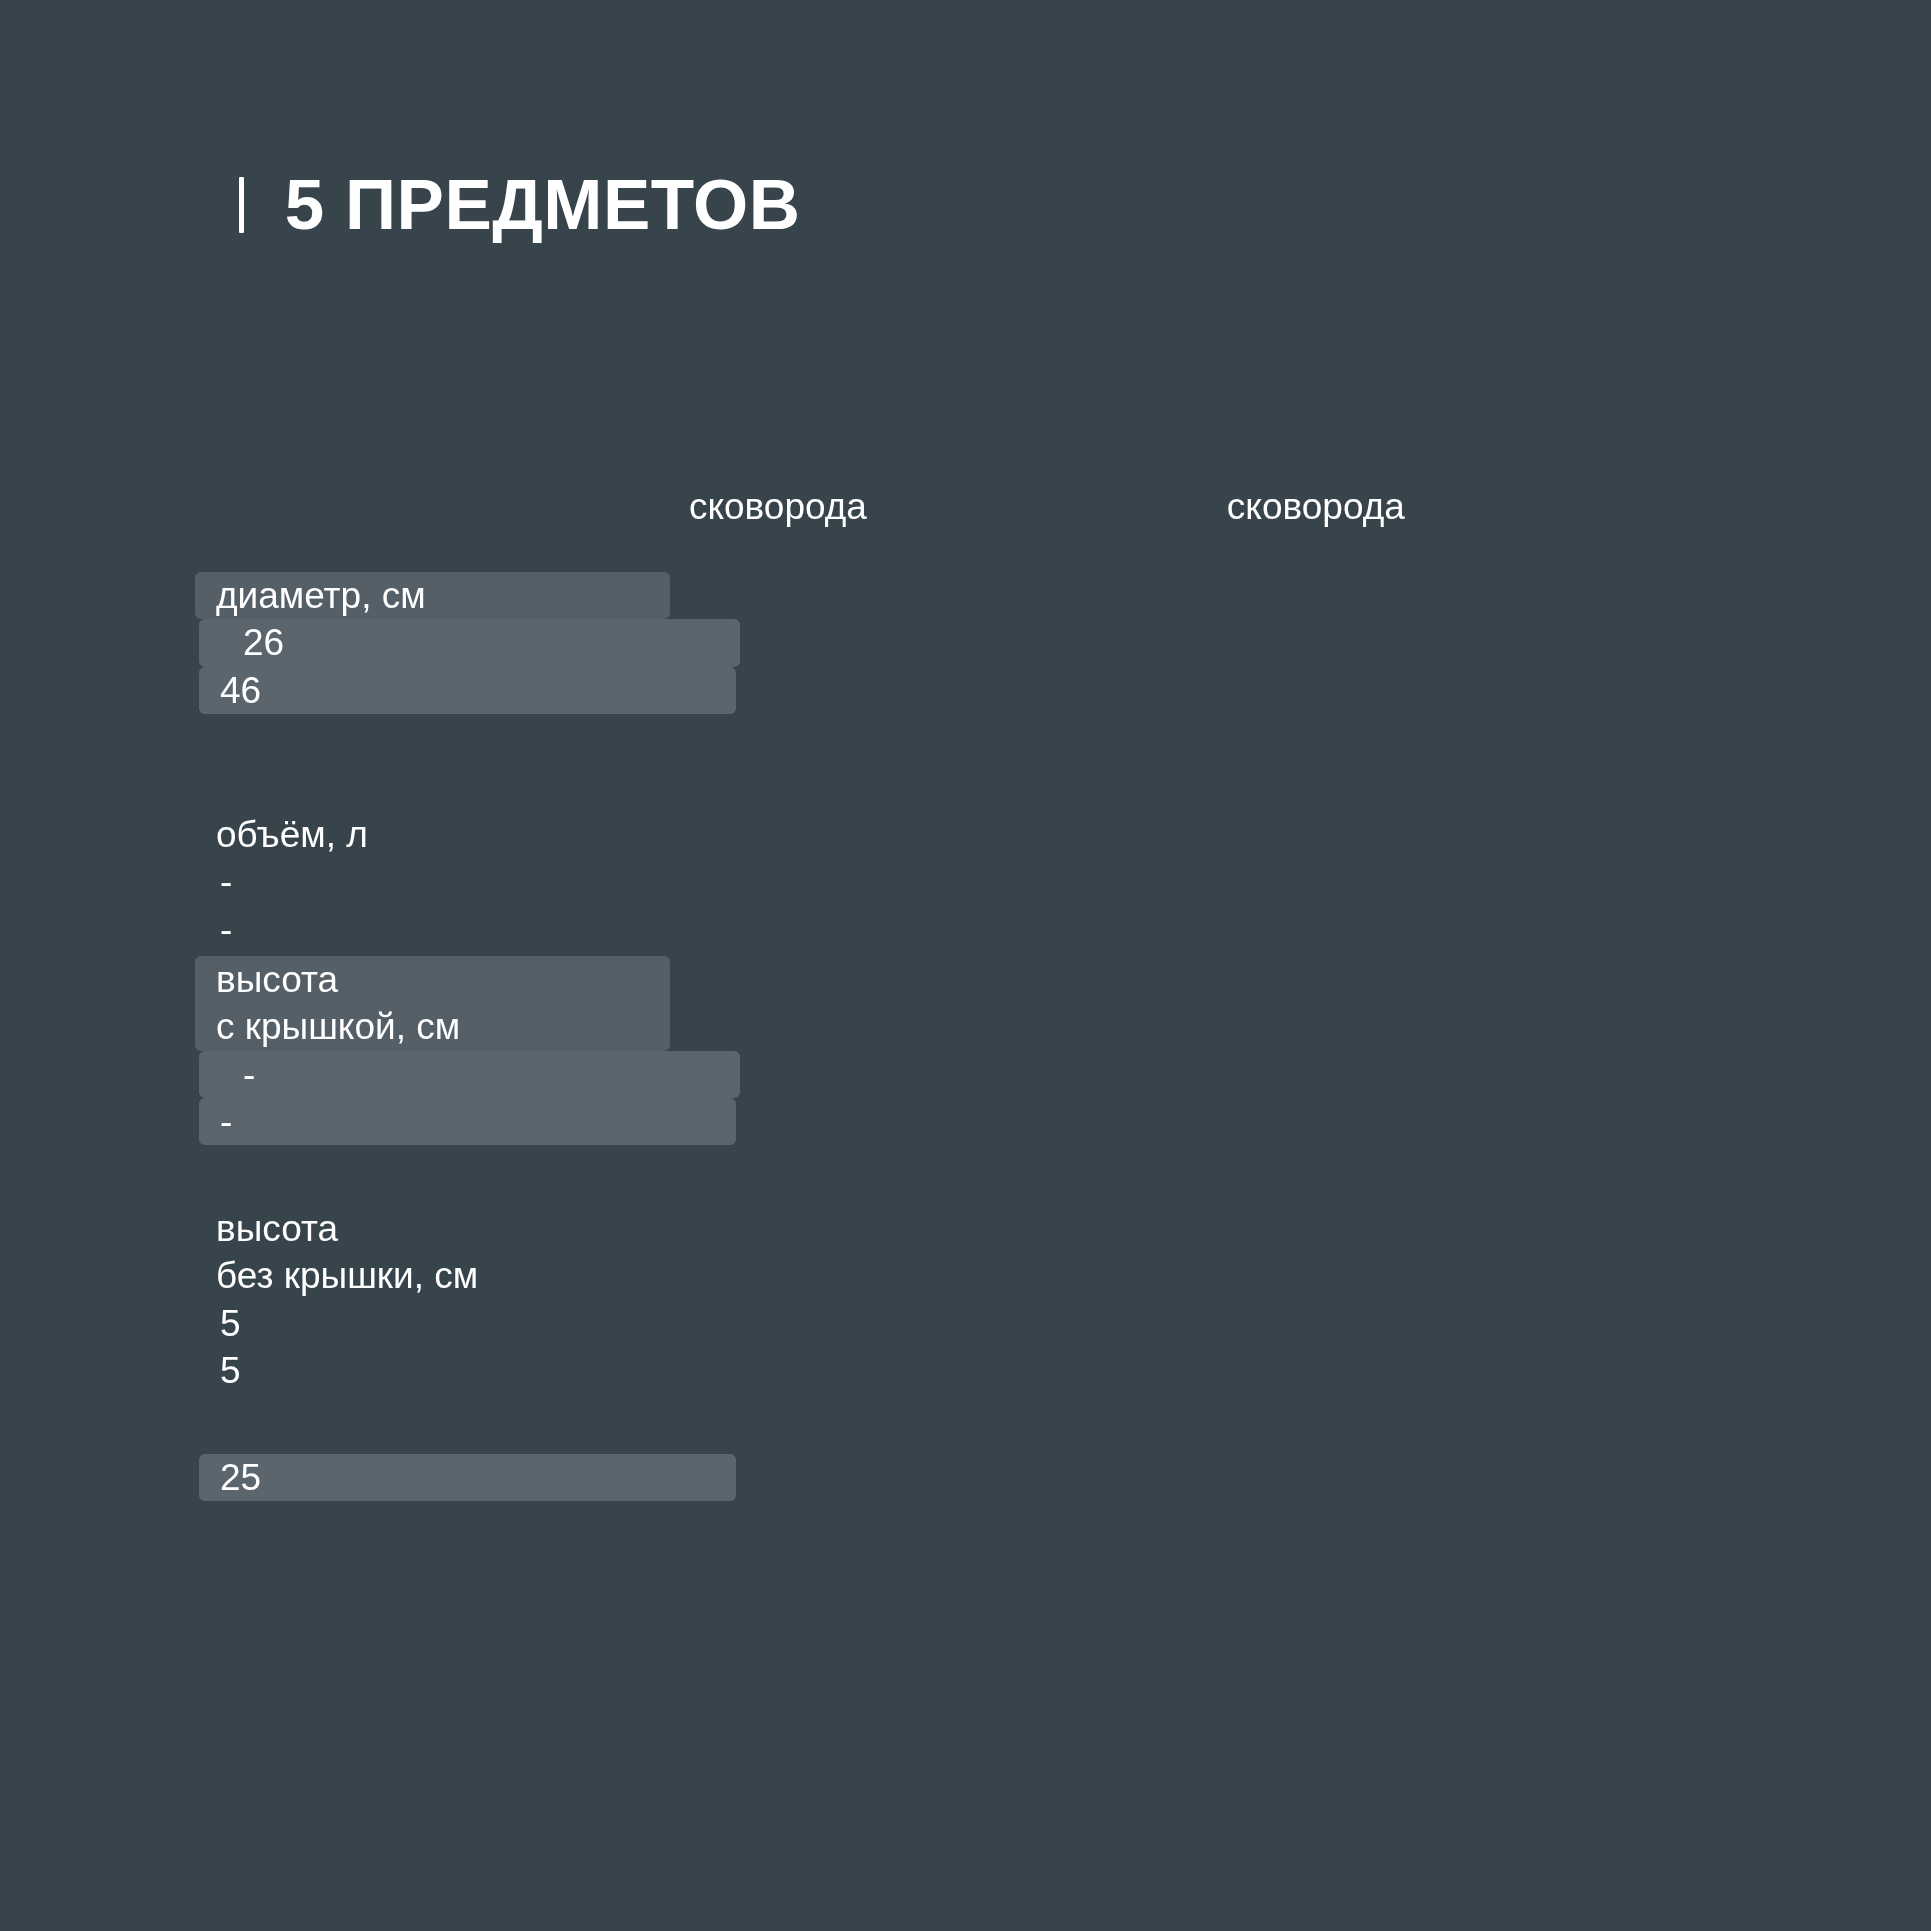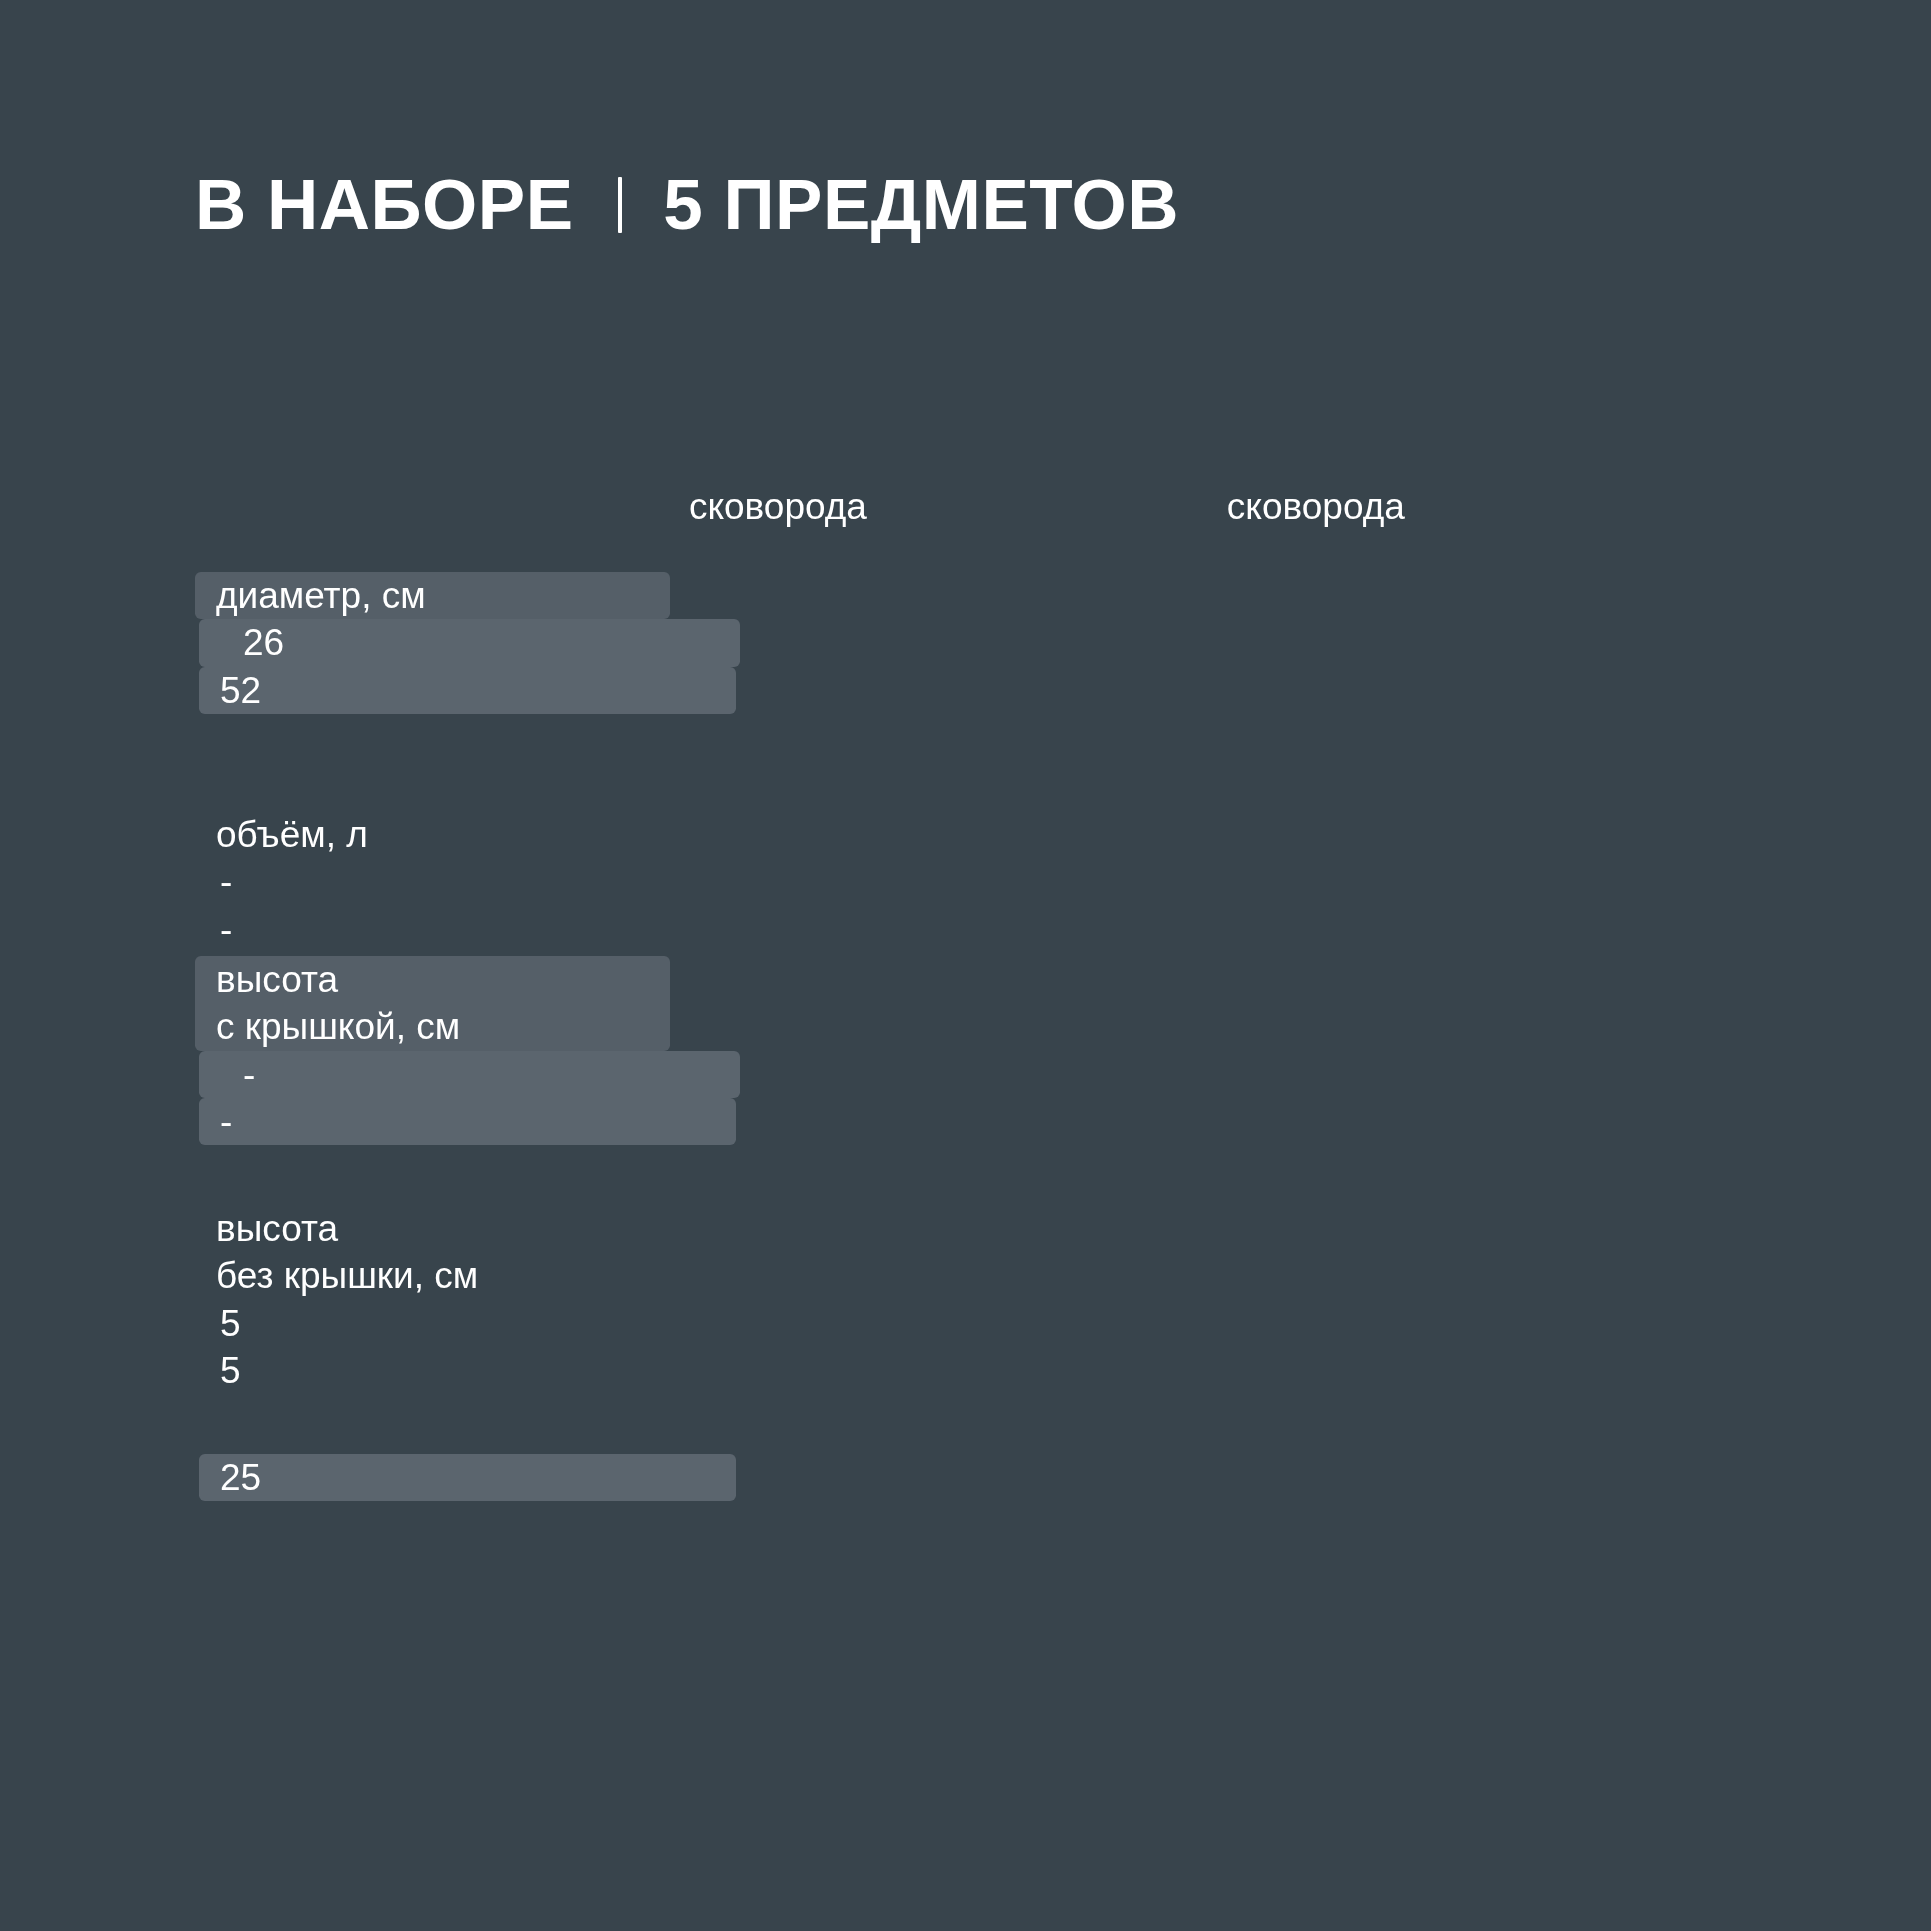--- a/index.html
+++ b/index.html
@@ -107,39 +107,38 @@
     white-space: pre-line;
   }
   .radius { border-radius: 5.8px; }
 </style>
 </head>
 <body>
 
 <div class="page">
 
   <div class="heading">
-    <span>В НАБОРЕ</span>
     <span class="divider"></span>
     <span>5 ПРЕДМЕТОВ</span>
   </div>
 
   <div class="table">
 
     <div class="header-row">
       <div class="cell col-label"></div>
       <div class="cell col-v1">сковорода</div>
       <div class="cell col-v2">сковорода</div>
     </div>
 
     <div class="row shaded h-226">
       <div class="cell col-label radius">
         <span class="label-multiline">диаметр, см</span>
       </div>
       <div class="cell col-v1 radius">26</div>
-      <div class="cell col-v2 radius">52</div>
+      <div class="cell col-v2 radius">46</div>
     </div>
 
     <div class="row spacer"></div>
 
     <div class="row h-128">
       <div class="cell col-label">
         <span class="label-multiline">объём, л</span>
       </div>
       <div class="cell col-v1">-</div>
       <div class="cell col-v2">-</div>

